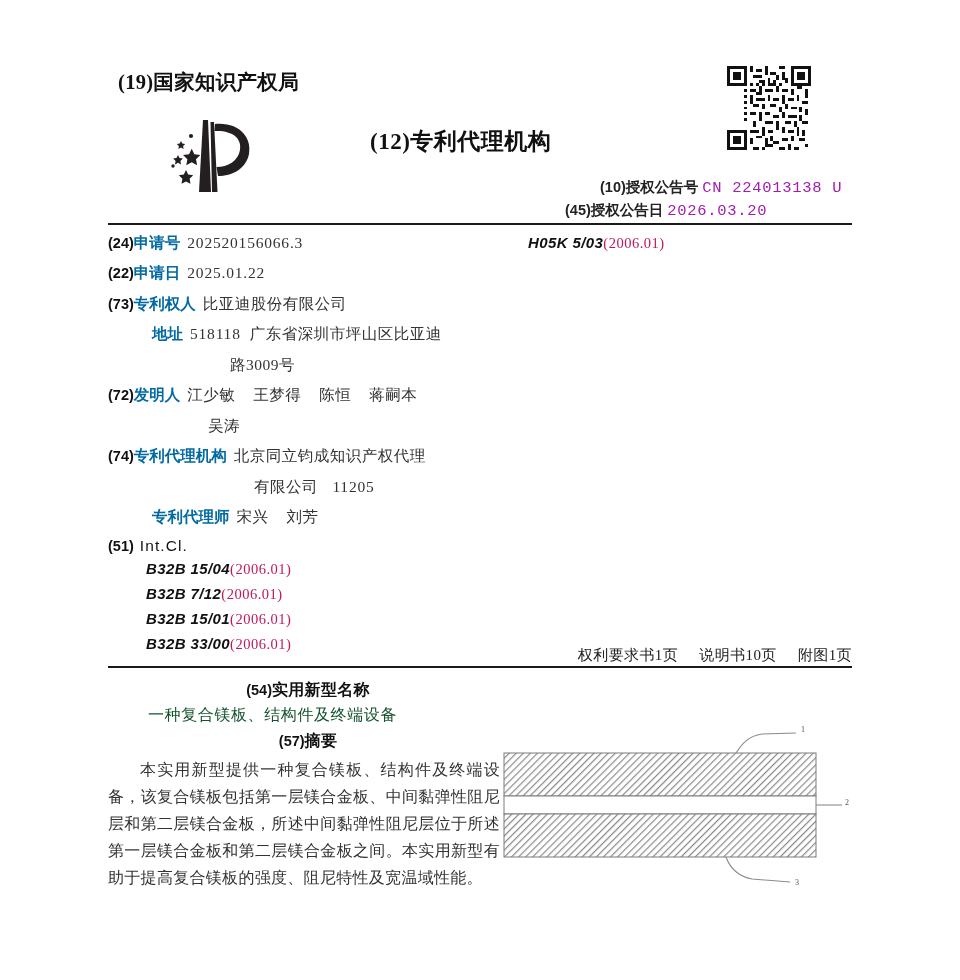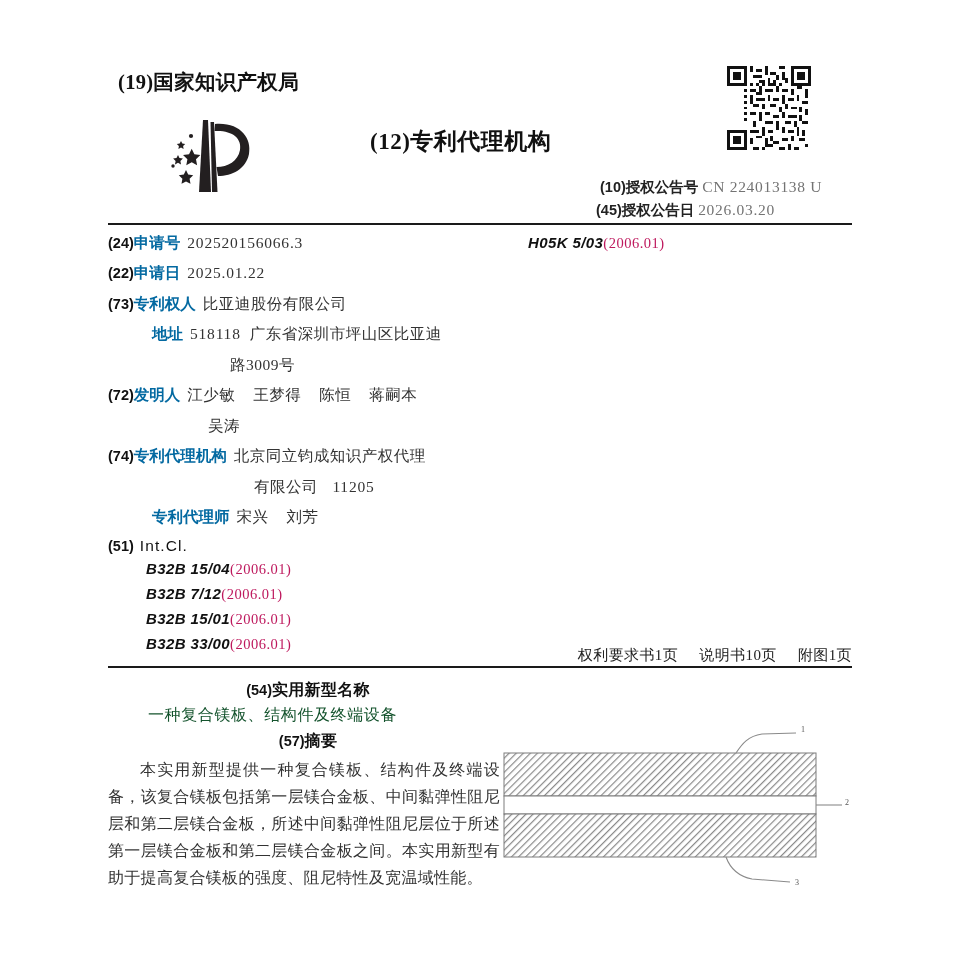--- a/index.html
+++ b/index.html
@@ -64,29 +64,29 @@
   }
 
   
   .pub-field {
     position: absolute;
     font-size: 15.5px;
     white-space: nowrap;
     color: #222;
   }
   .pub-no  { left: 600px; top: 178px; }
-  .pub-date{ left: 596px; top: 201px; }
+  .pub-date{ left: 565px; top: 201px; }
   .pub-field .lbl {
     font-weight: 700;
     font-family: "Liberation Sans", "DejaVu Sans", sans-serif;
     font-size: 14.5px;
   }
   .pub-field .val {
-    font-family: Liberation Serif, serif;
-    color: #737373;
+    font-family: Liberation Mono, monospace;
+    color: #a21caf;
     letter-spacing: 0.7px;
   }
 
   
   .rule {
     position: absolute;
     left: 108px;
     width: 744px;
     height: 0;
     border-top: 2.4px solid #1a1a1a;

